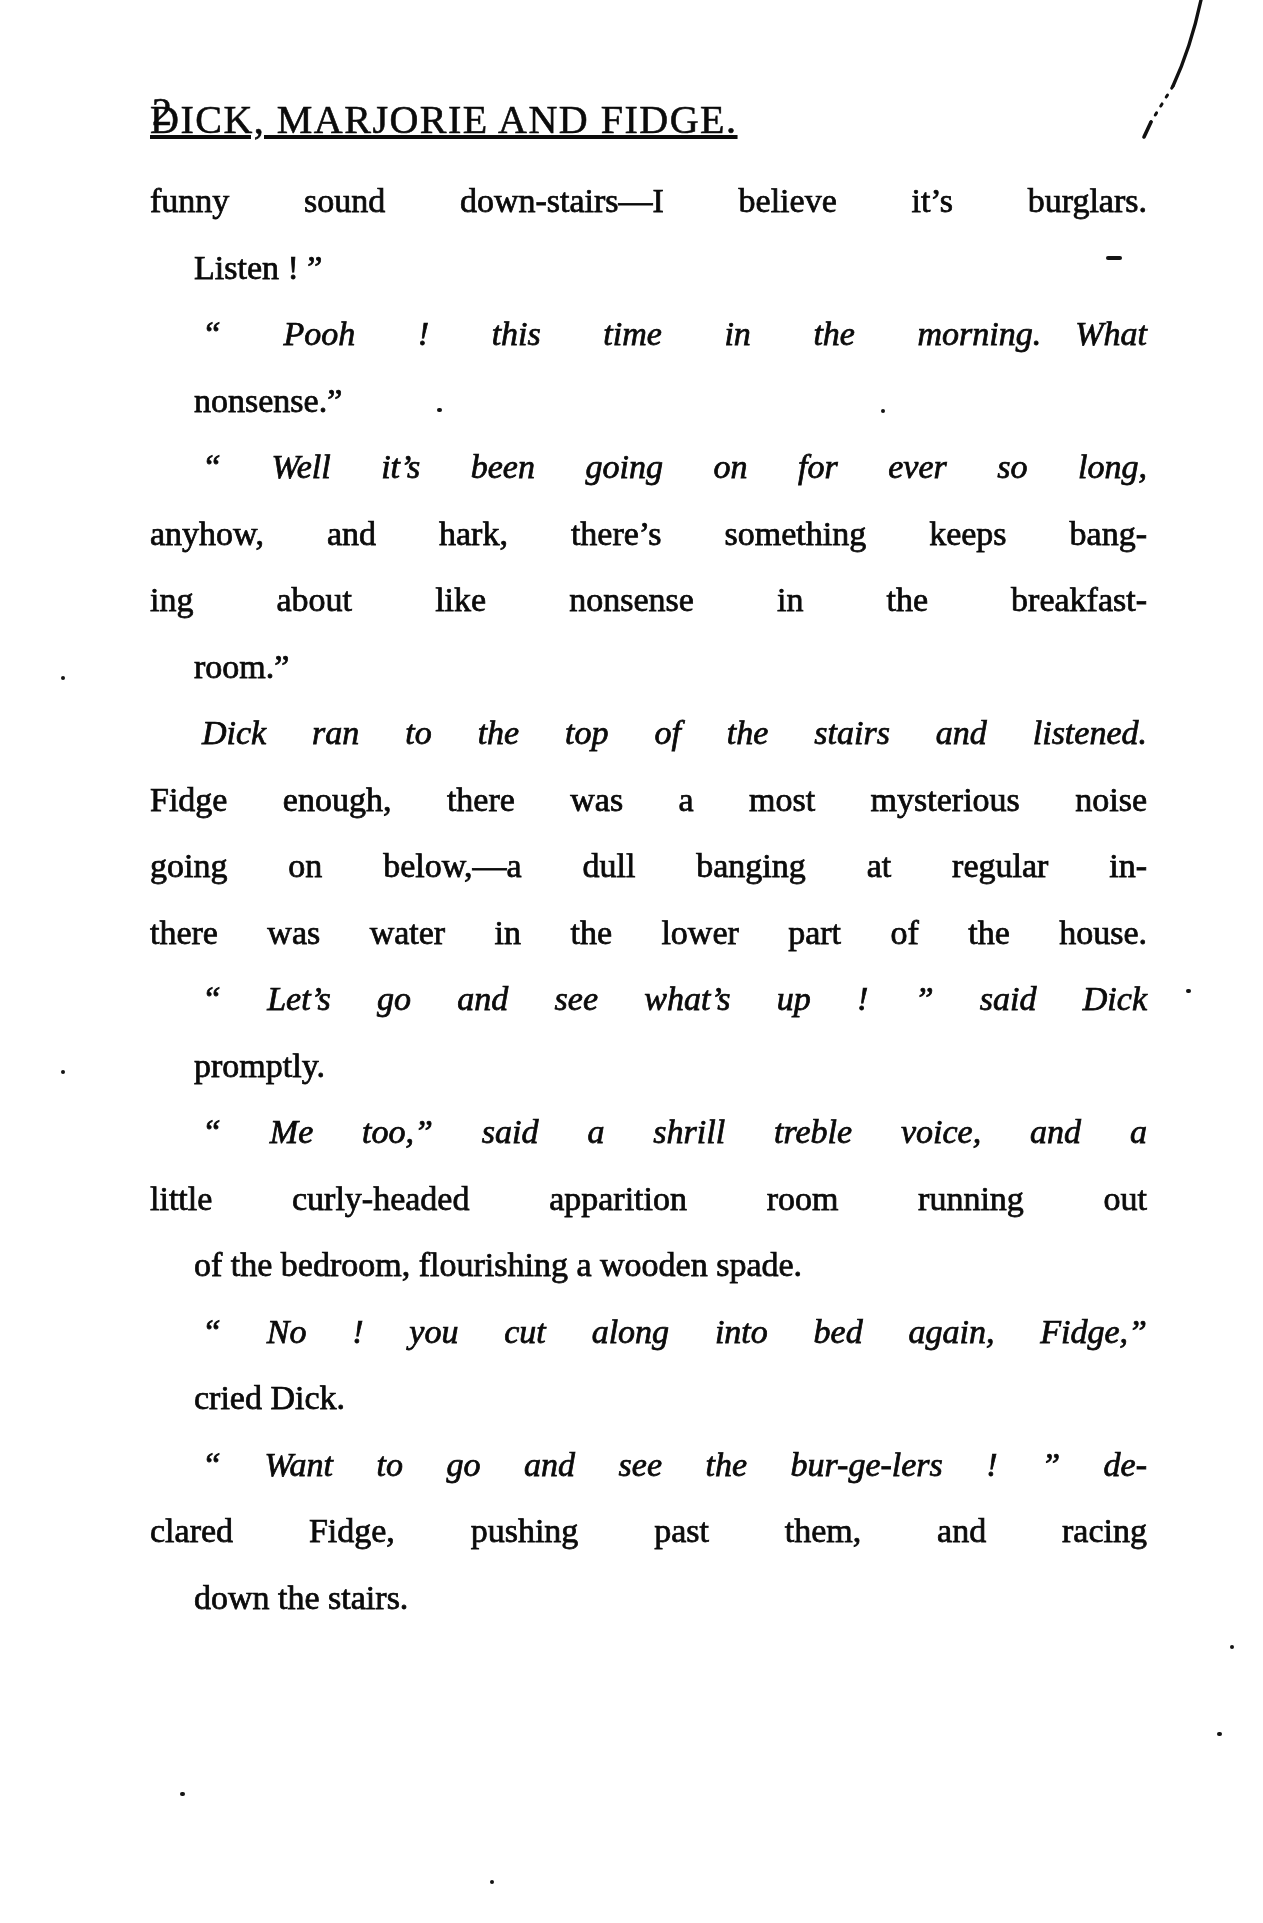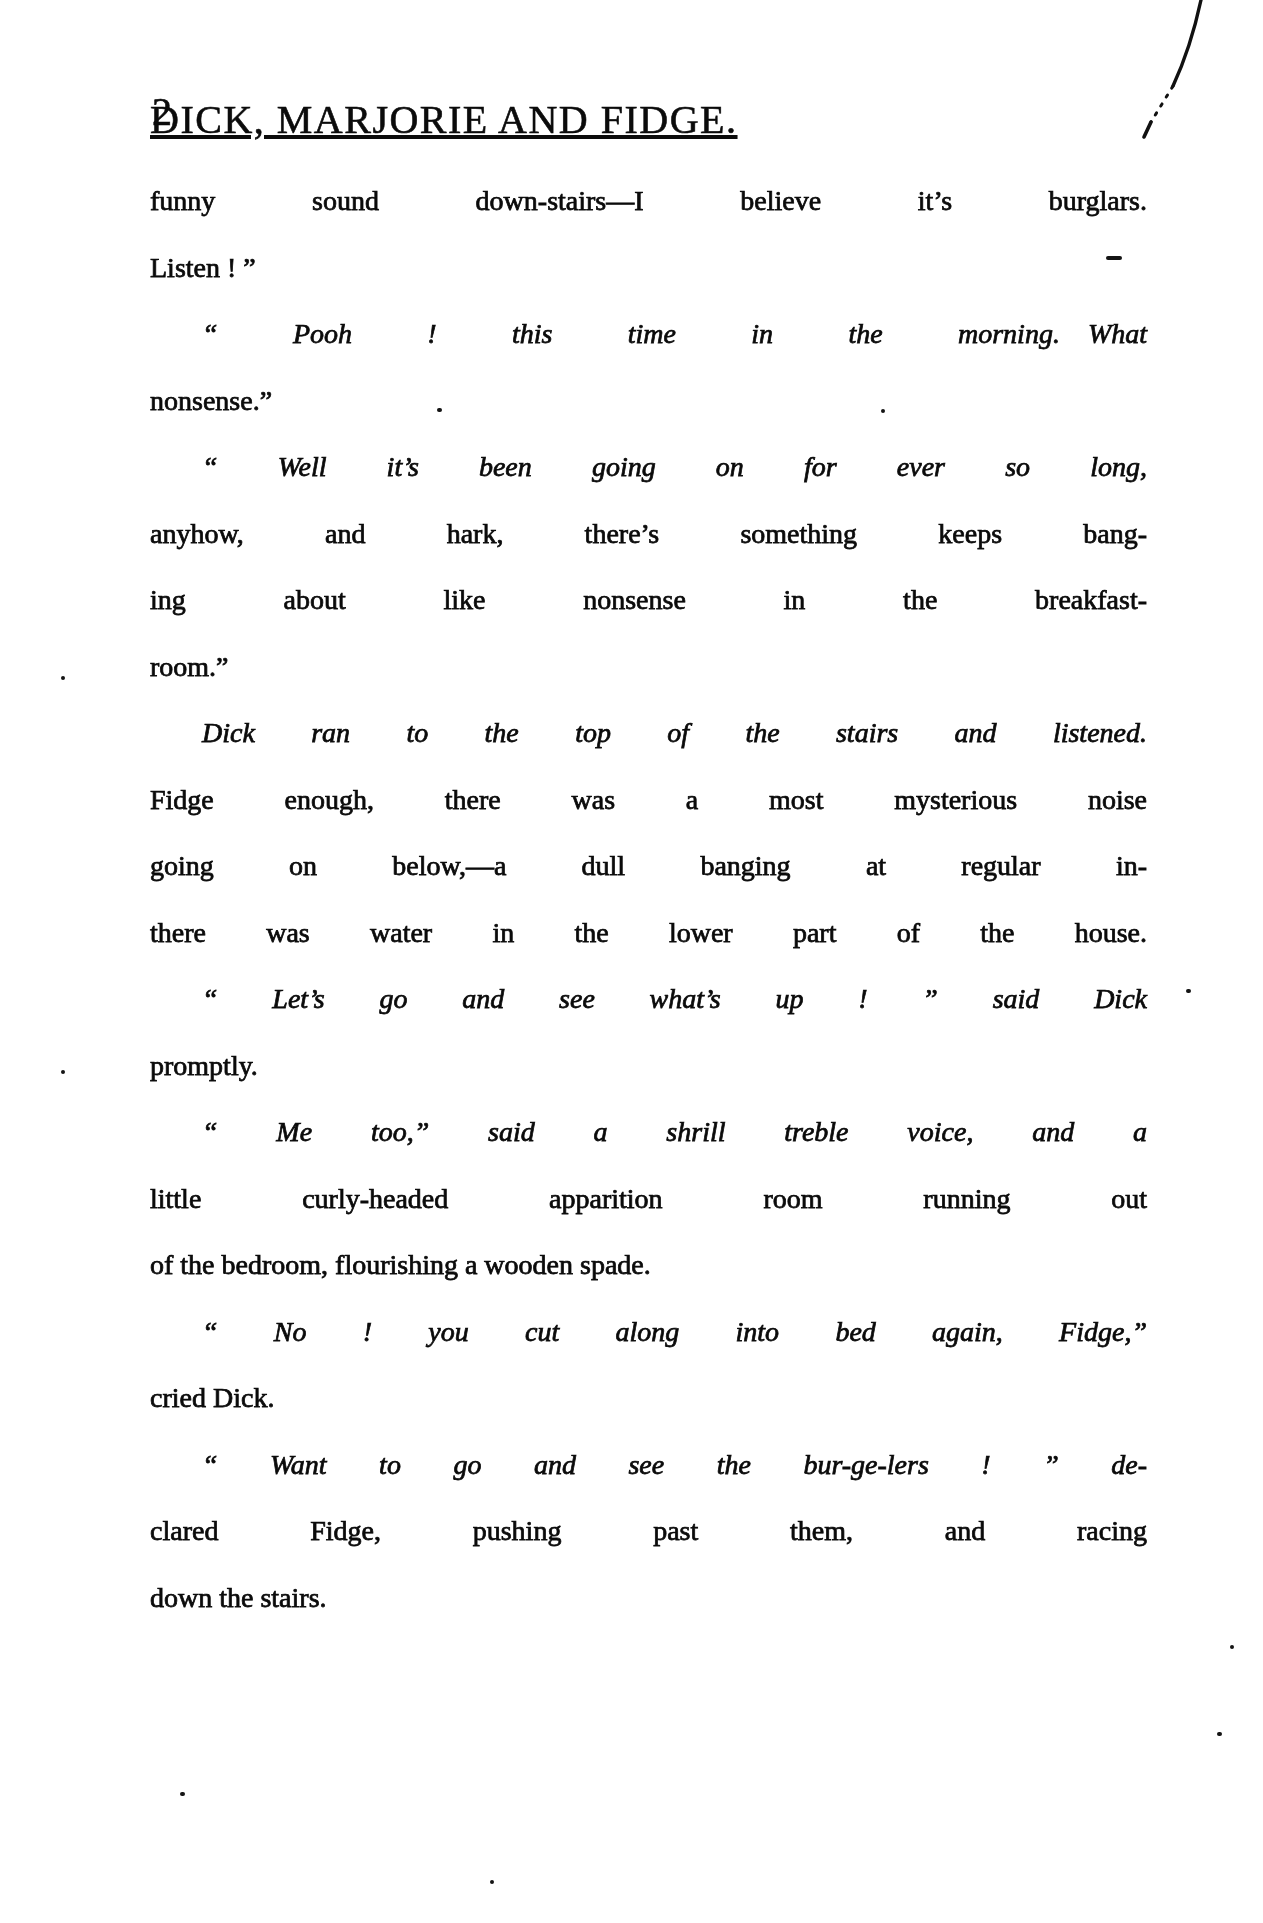--- a/index.html
+++ b/index.html
@@ -40,31 +40,32 @@
     text-align: left;
     letter-spacing: 1.5px;
     text-decoration: underline;
   }
   
   .body-text {
     position: absolute;
     left: 150px;
     top: 168px;
     width: 997px;
-    font-size: 28px;
+    font-size: 34px;
     line-height: 66.5px;
     -webkit-text-stroke: 0.75px #0b0b0b;
   }
   .line {
     text-align: justify;
     text-align-last: justify;
     min-height: 66.5px;
   }
   .line.end {
     text-align-last: left;
+    margin-left: 44px;
   }
   .line.indent {
     text-indent: 52px;
     font-style: italic;
   }
   
   .artifact-svg {
     position: absolute;
     left: 0;
     top: 0;

